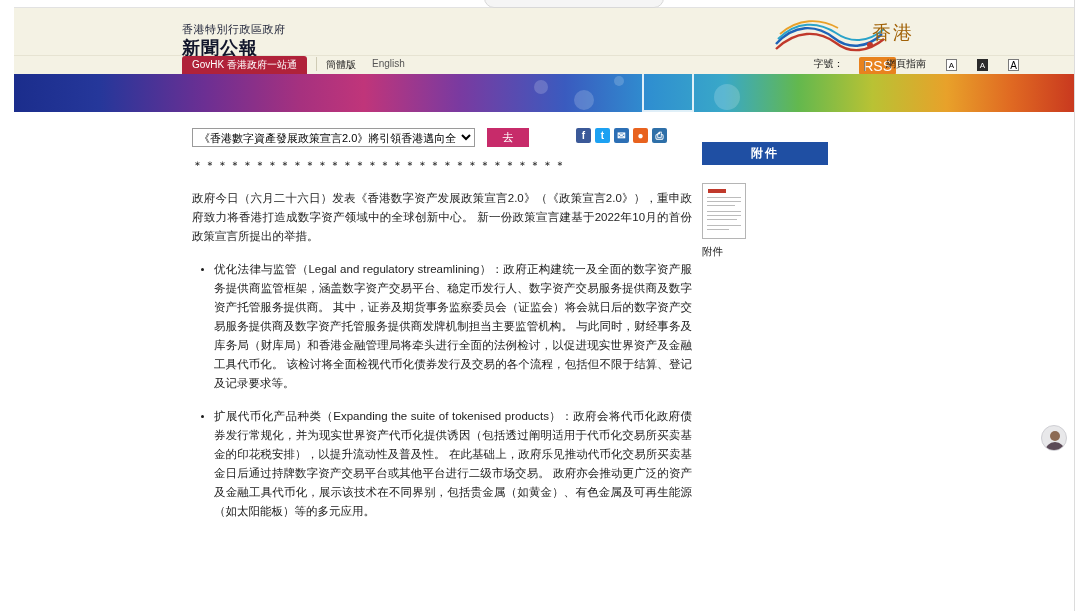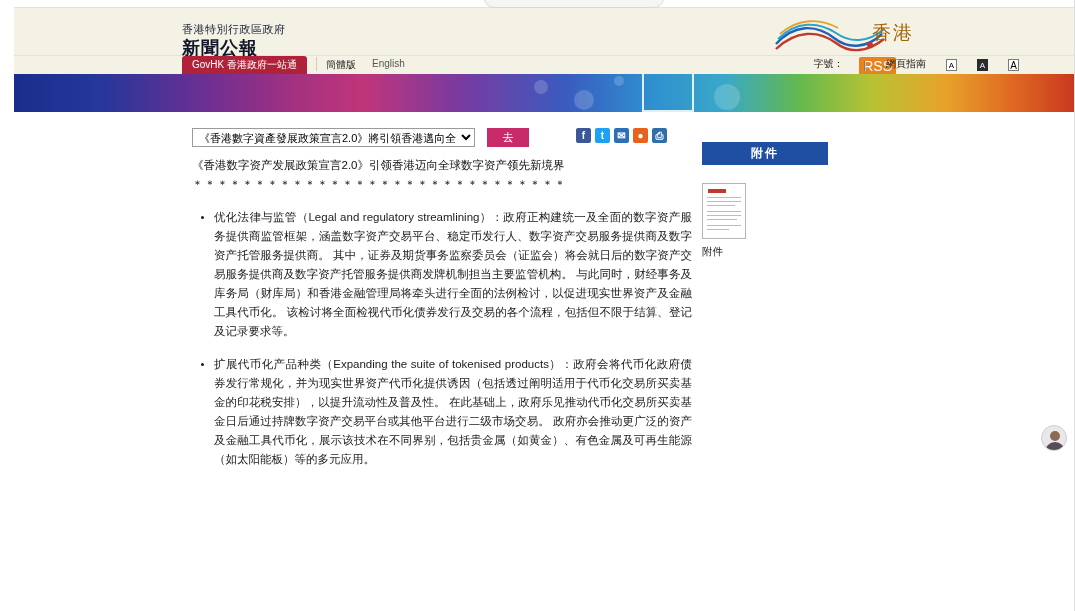--- a/index.html
+++ b/index.html
@@ -348,22 +348,22 @@
 
     <div class="share-row">
       <span class="share-ico" style="background:#3b5998;">f</span>
       <span class="share-ico" style="background:#1da1f2;">t</span>
       <span class="share-ico" style="background:#2c6fb5;">✉</span>
       <span class="share-ico" style="background:#e8621e;">●</span>
       <span class="share-ico" style="background:#2e6fa8;">⎙</span>
     </div>
 
     <div class="article">
-      <p class="headline">《香港数字资产发展政策宣言2.0》引领香港迈向全球数字资产领先新境界</p>
       <p class="stars">＊＊＊＊＊＊＊＊＊＊＊＊＊＊＊＊＊＊＊＊＊＊＊＊＊＊＊＊＊＊</p>
+      <p>政府今日（六月二十六日）发表《香港数字资产发展政策宣言2.0》（《政策宣言2.0》），重申政府致力将香港打造成数字资产领域中的全球创新中心。 新一份政策宣言建基于2022年10月的首份政策宣言所提出的举措。</p>
       <ul>
         <li>优化法律与监管（Legal and regulatory streamlining）：政府正构建统一及全面的数字资产服务提供商监管框架，涵盖数字资产交易平台、稳定币发行人、数字资产交易服务提供商及数字资产托管服务提供商。 其中，证券及期货事务监察委员会（证监会）将会就日后的数字资产交易服务提供商及数字资产托管服务提供商发牌机制担当主要监管机构。 与此同时，财经事务及库务局（财库局）和香港金融管理局将牵头进行全面的法例检讨，以促进现实世界资产及金融工具代币化。 该检讨将全面检视代币化债券发行及交易的各个流程，包括但不限于结算、登记及记录要求等。</li>
         <li>扩展代币化产品种类（Expanding the suite of tokenised products）：政府会将代币化政府债券发行常规化，并为现实世界资产代币化提供诱因（包括透过阐明适用于代币化交易所买卖基金的印花税安排），以提升流动性及普及性。 在此基础上，政府乐见推动代币化交易所买卖基金日后通过持牌数字资产交易平台或其他平台进行二级市场交易。 政府亦会推动更广泛的资产及金融工具代币化，展示该技术在不同界别，包括贵金属（如黄金）、有色金属及可再生能源（如太阳能板）等的多元应用。</li>
 
       </ul>
 
     </div>
 
     <div class="attach-panel">
       <div class="attach-head">附件</div>

